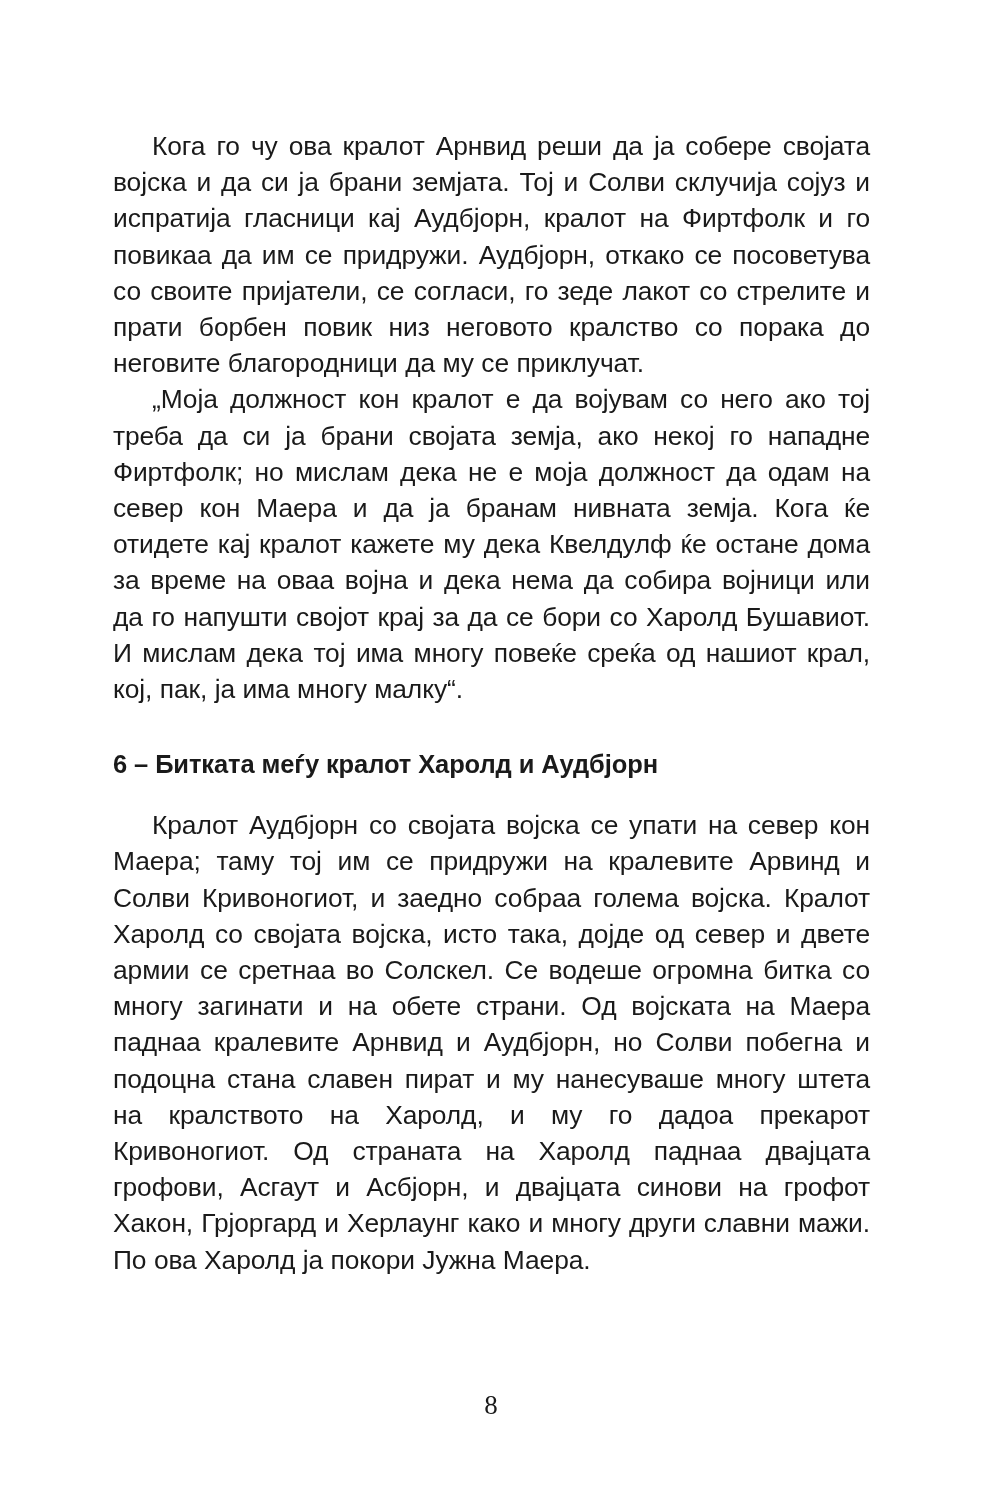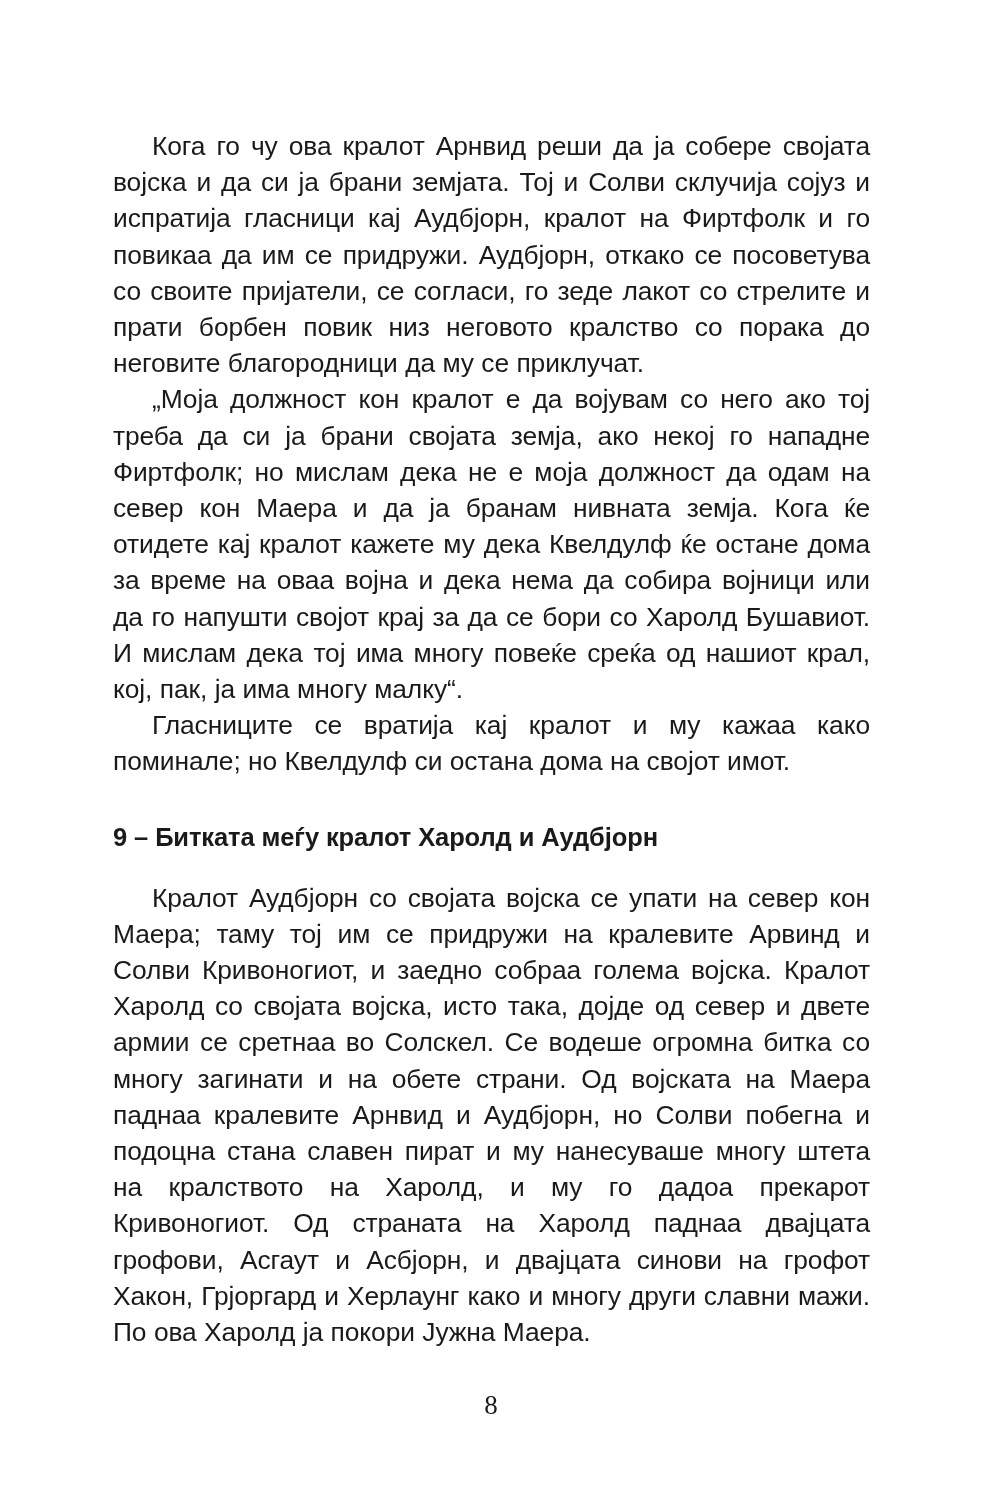--- a/index.html
+++ b/index.html
@@ -78,25 +78,24 @@
 
 <div class="page">
 
   <div class="text-column">
 
     <p class="body-par">Кога го чу ова кралот Арнвид реши да ја собере својата војска и да си ја брани земјата. Тој и Солви склучија сојуз и испратија гласници кај Аудбјорн, кралот на Фиртфолк и го повикаа да им се придружи. Аудбјорн, откако се посоветува со своите пријатели, се согласи, го зеде лакот со стрелите и прати борбен повик низ неговото кралство со порака до неговите благородници да му се приклучат.</p>
 
 
     <p class="body-par">„Моја должност кон кралот е да војувам со него ако тој треба да си ја брани својата земја, ако некој го нападне Фиртфолк; но мислам дека не е моја должност да одам на север кон Маера и да ја бранам нивната земја. Кога ќе отидете кај кралот кажете му дека Квелдулф ќе остане дома за време на оваа војна и дека нема да собира војници или да го напушти својот крај за да се бори со Харолд Бушавиот. И мислам дека тој има многу повеќе среќа од нашиот крал, кој, пак, ја има многу малку“.</p>
 
-    <p class="body-par">Гласниците се вратија кај кралот и му кажаа како поминале; но Квелдулф си остана дома на својот имот.</p>
 
     <div class="gap-before-heading"></div>
 
-    <h2 class="section-heading">9 – Битката меѓу кралот Харолд и Аудбјорн</h2>
+    <h2 class="section-heading">6 – Битката меѓу кралот Харолд и Аудбјорн</h2>
 
     <div class="gap-after-heading"></div>
 
     <p class="body-par">Кралот Аудбјорн со својата војска се упати на север кон Маера; таму тој им се придружи на кралевите Арвинд и Солви Кривоногиот, и заедно собраа голема војска. Кралот Харолд со својата војска, исто така, дојде од север и двете армии се сретнаа во Солскел. Се водеше огромна битка со многу загинати и на обете страни. Од војската на Маера паднаа кралевите Арнвид и Аудбјорн, но Солви побегна и подоцна стана славен пират и му нанесуваше многу штета на кралството на Харолд, и му го дадоа прекарот Кривоногиот. Од страната на Харолд паднаа двајцата грофови, Асгаут и Асбјорн, и двајцата синови на грофот Хакон, Грјоргард и Херлаунг како и многу други славни мажи. По ова Харолд ја покори Јужна Маера.</p>
 
   </div>
 
   <div class="page-number">8</div>
 
 </div>

